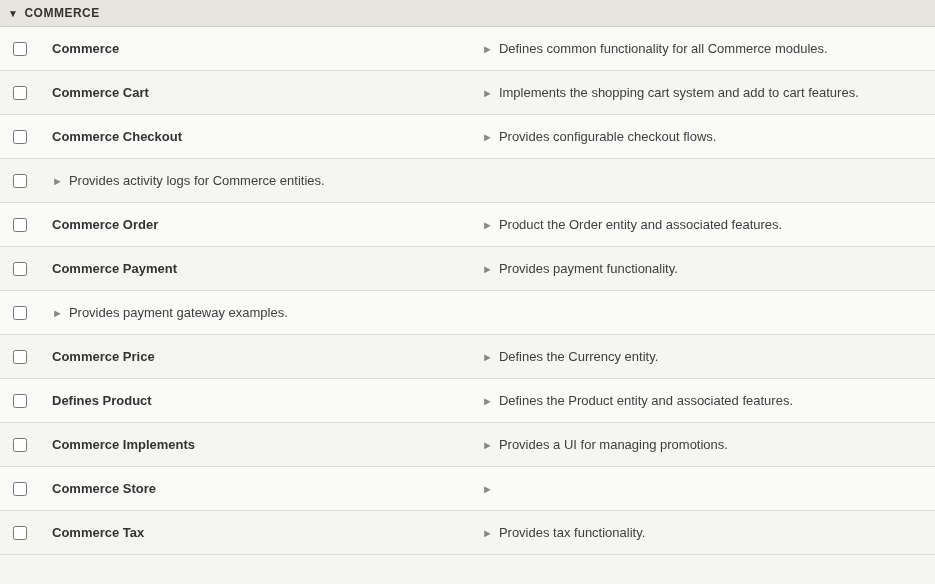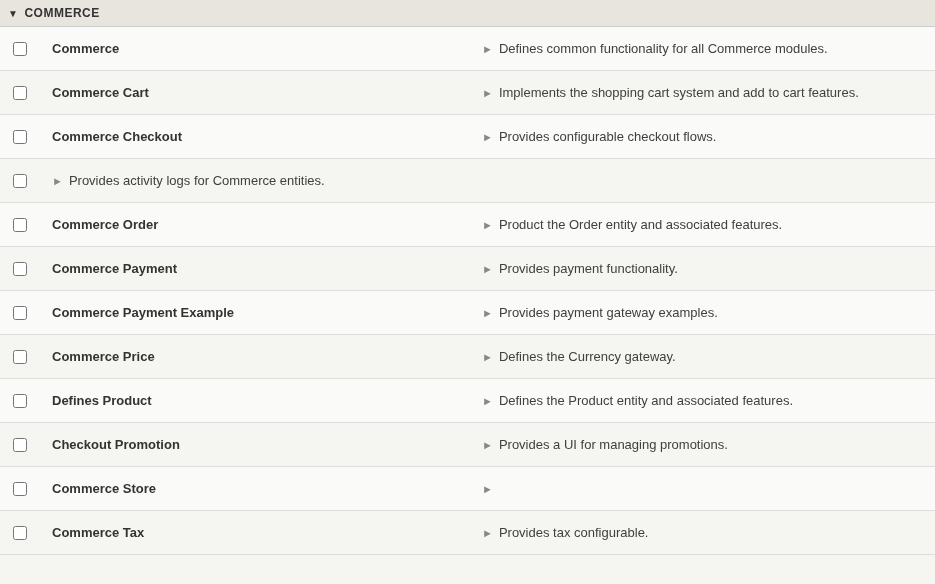--- a/index.html
+++ b/index.html
@@ -161,51 +161,50 @@
       <div class="name-cell">Commerce Payment</div>
       <div class="desc-cell">
         <span class="desc-arrow">►</span>
         <span class="desc-text">Provides payment functionality.</span>
       </div>
     </div>
       <div class="module-row">
       <div class="checkbox-cell">
         <input type="checkbox" style="">
       </div>
-      <div class="name-cell">Commerce Payment Example</div>
       <div class="desc-cell">
         <span class="desc-arrow">►</span>
         <span class="desc-text">Provides payment gateway examples.</span>
       </div>
     </div>
       <div class="module-row">
       <div class="checkbox-cell">
         <input type="checkbox" style="">
       </div>
       <div class="name-cell">Commerce Price</div>
       <div class="desc-cell">
         <span class="desc-arrow">►</span>
-        <span class="desc-text">Defines the Currency gateway.</span>
+        <span class="desc-text">Defines the Currency entity.</span>
       </div>
     </div>
       <div class="module-row">
       <div class="checkbox-cell">
         <input type="checkbox" style="">
       </div>
       <div class="name-cell">Defines Product</div>
       <div class="desc-cell">
         <span class="desc-arrow">►</span>
         <span class="desc-text">Defines the Product entity and associated features.</span>
       </div>
     </div>
       <div class="module-row">
       <div class="checkbox-cell">
         <input type="checkbox" style="">
       </div>
-      <div class="name-cell">Checkout Promotion</div>
+      <div class="name-cell">Commerce Implements</div>
       <div class="desc-cell">
         <span class="desc-arrow">►</span>
         <span class="desc-text">Provides a UI for managing promotions.</span>
       </div>
     </div>
       <div class="module-row">
       <div class="checkbox-cell">
         <input type="checkbox" style="">
       </div>
       <div class="name-cell">Commerce Store</div>
@@ -213,17 +212,17 @@
         <span class="desc-arrow">►</span>
       </div>
     </div>
       <div class="module-row">
       <div class="checkbox-cell">
         <input type="checkbox" style="">
       </div>
       <div class="name-cell">Commerce Tax</div>
       <div class="desc-cell">
         <span class="desc-arrow">►</span>
-        <span class="desc-text">Provides tax configurable.</span>
+        <span class="desc-text">Provides tax functionality.</span>
       </div>
     </div>
     </div>
 </div>
 
 </body></html>

